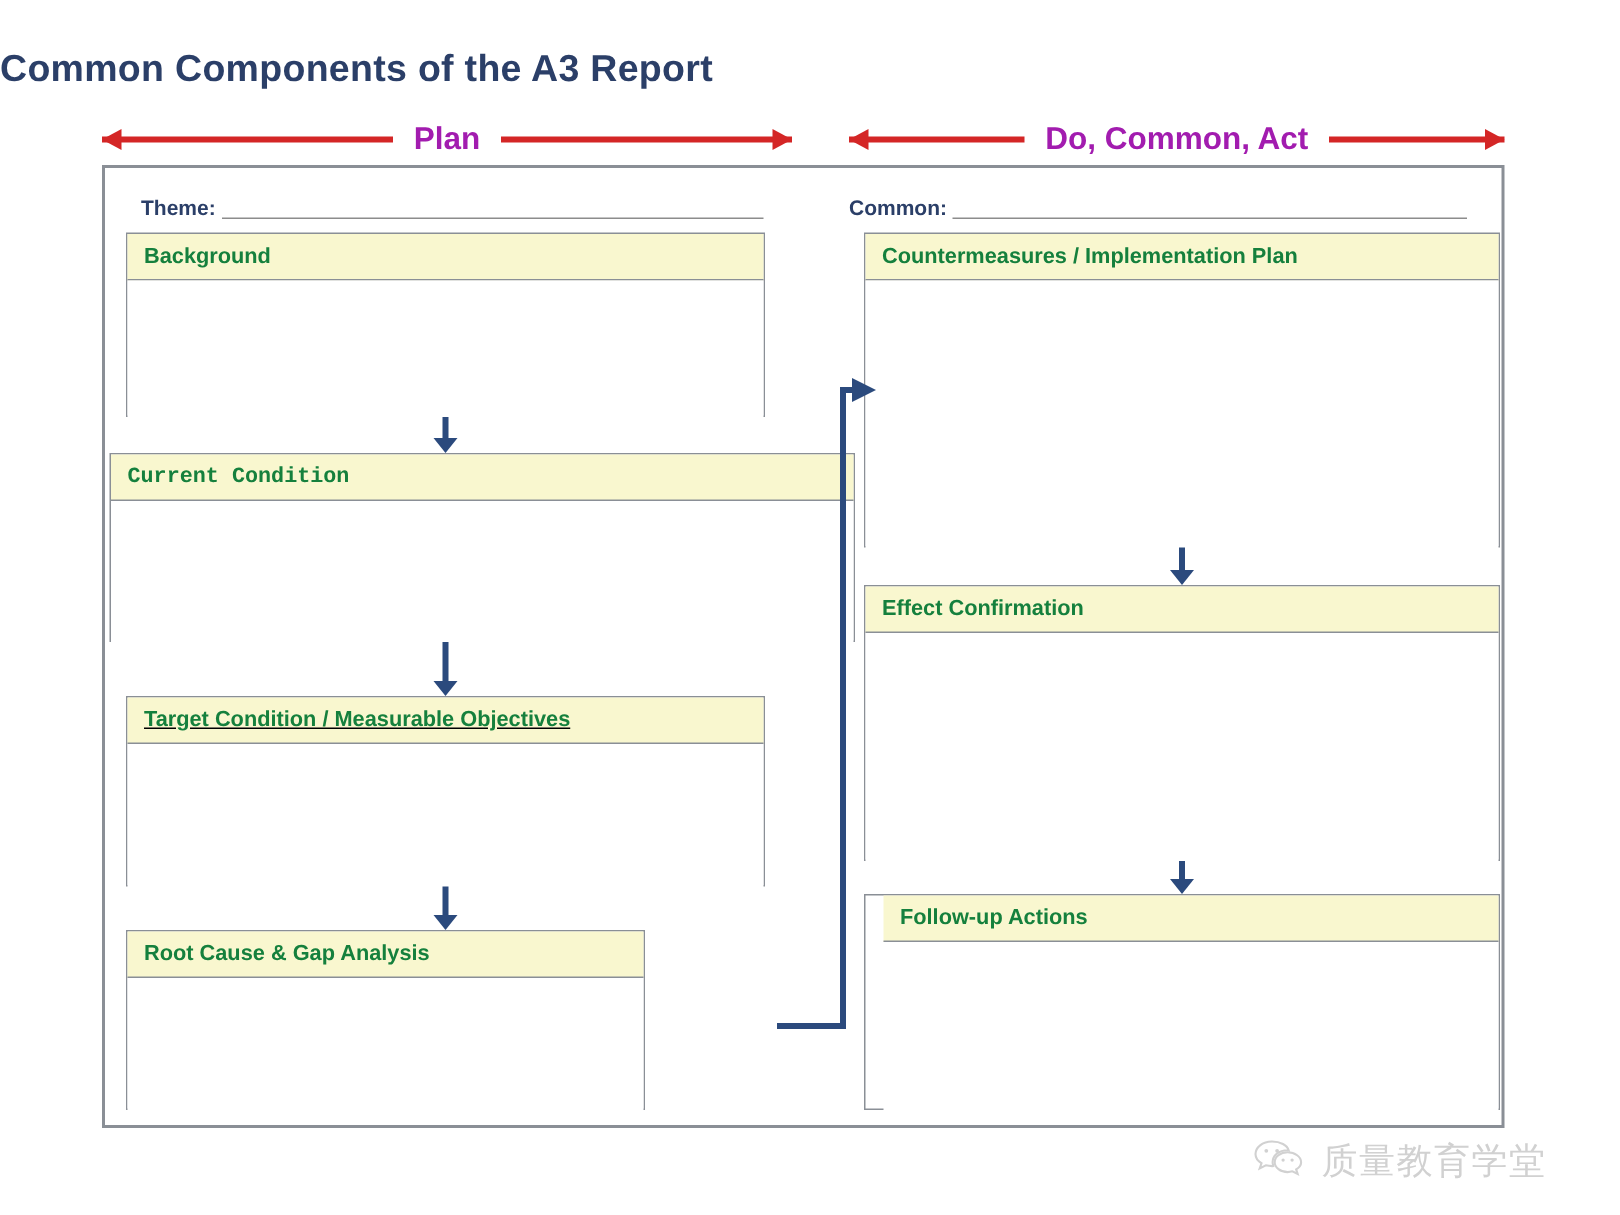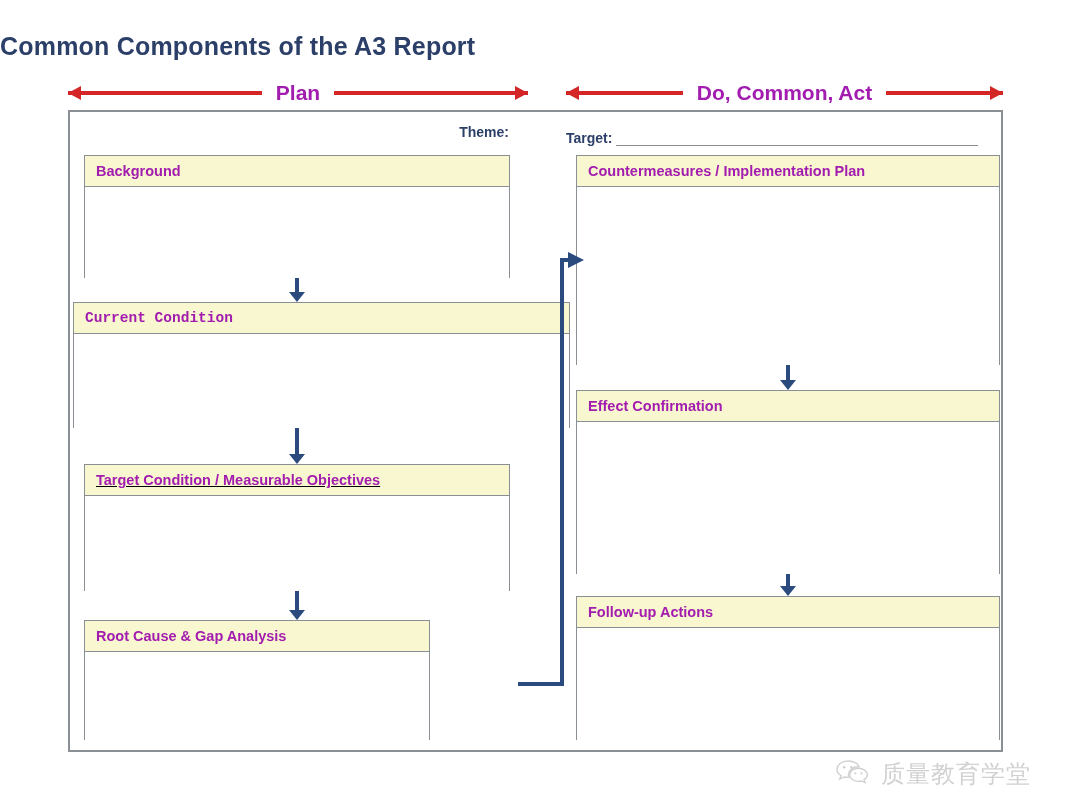--- a/index.html
+++ b/index.html
@@ -103,21 +103,21 @@
     box-sizing: border-box;
   }
 
   
   .meta {
     position: absolute;
     display: flex;
     align-items: flex-end;
     height: 22px;
   }
-  .meta.theme { left: 24px; top: 12px; width: 415px; flex-direction: column; }
+  .meta.theme { left: 24px; top: 12px; width: 415px; }
   .meta.owner { left: 496px; top: 12px; width: 412px; }
   .meta-label {
     font-size: 14px;
     font-weight: bold;
     color: #2b3f68;
     white-space: nowrap;
   }
   .meta-rule {
     flex: 1 1 auto;
     margin-left: 4px;
@@ -134,35 +134,35 @@
   }
   .sec-head {
     background: #f9f7cf;
     border-bottom: 1px solid #8a8f96;
     height: 30px;
     display: flex;
     align-items: center;
     padding-left: 11px;
     font-size: 14.5px;
     font-weight: bold;
-    color: #a21caf;
+    color: #15803d;
     white-space: nowrap;
   }
   .sec-body { background: #ffffff; }
 
   
   .sec.background        { left: 14px;  top: 43px;  width: 426px; height: 123px; }
   .sec.current           { left: 3px;  top: 190px; width: 497px; height: 126px; font-family: Liberation Mono, monospace; }
   .sec.target            { left: 14px;  top: 352px; width: 426px; height: 127px; text-decoration: underline; }
   .sec.rootcause         { left: 14px;  top: 508px; width: 346px; height: 120px; }
 
   
   .sec.countermeasures   { left: 506px; top: 43px;  width: 424px; height: 210px; }
   .sec.effect            { left: 506px; top: 278px; width: 424px; height: 184px; }
-  .sec.followup          { left: 506px; top: 484px; width: 424px; height: 144px; }
+  .sec.followup          { left: 506px; top: 484px; width: 424px; height: 144px; padding-left: 12px; }
 
   
   .down-arrow {
     position: absolute;
     width: 16px;
   }
   .down-arrow .shaft {
     position: absolute;
     left: 6px;
     top: 0;
@@ -245,21 +245,21 @@
 </div>
 
 <div class="frame">
 
   <div class="meta theme">
     <span class="meta-label">Theme:</span>
     <span class="meta-rule"></span>
   </div>
 
   <div class="meta owner">
-    <span class="meta-label">Target:</span>
+    <span class="meta-label">Common:</span>
     <span class="meta-rule"></span>
   </div>
 
   <div class="sec background">
     <div class="sec-head">Background</div>
     <div class="sec-body" style="height:92px"></div>
   </div>
 
   <div class="sec current">
     <div class="sec-head">Current Condition</div>

